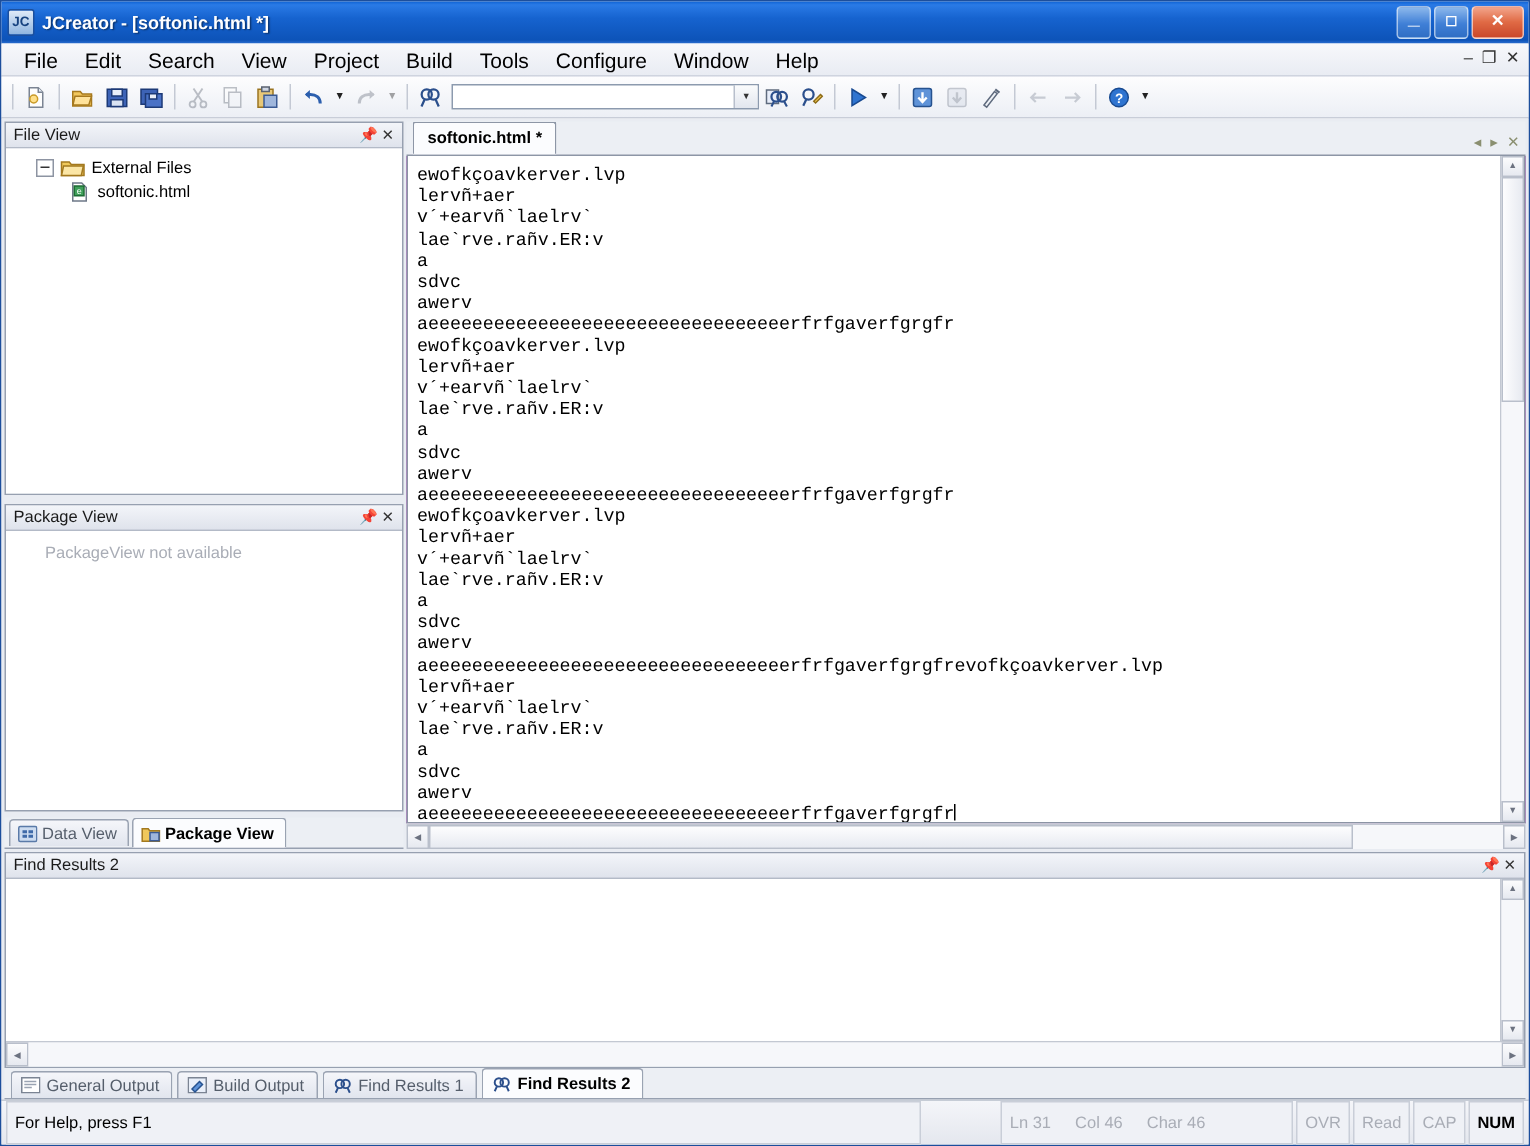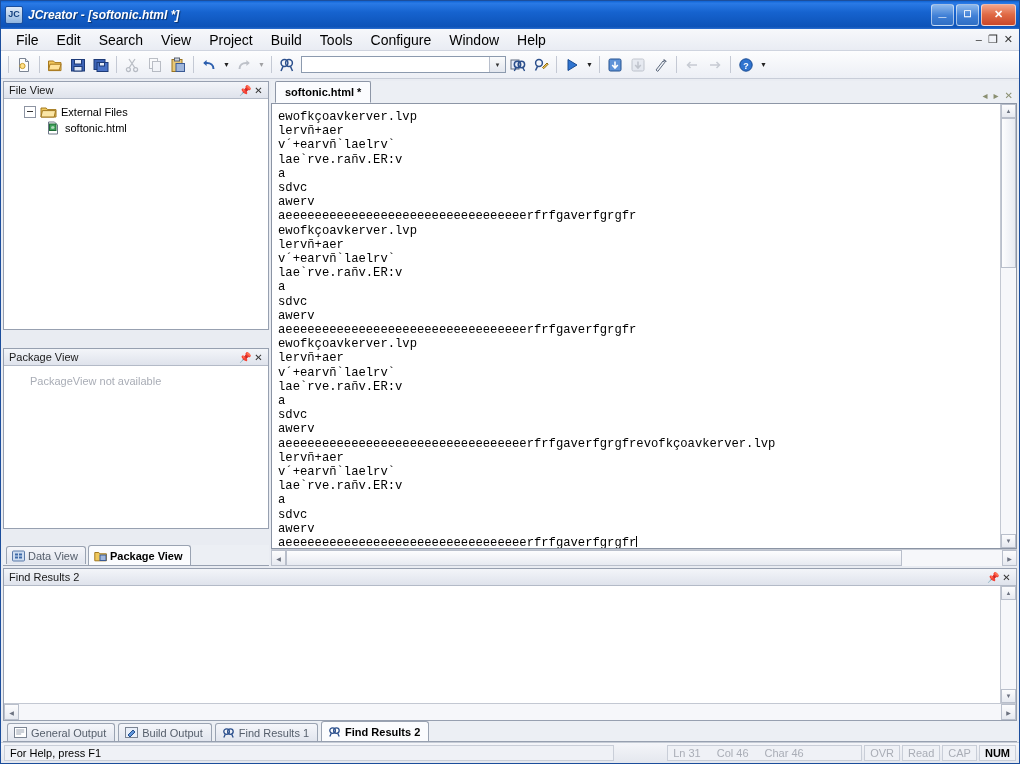--- a/index.html
+++ b/index.html
@@ -53,21 +53,20 @@
     font-family: "Liberation Sans", sans-serif;
     flex: 0 0 auto;
   }
   .title-text {
     color: #fff;
     font-size: 12px;
     font-weight: bold;
     text-shadow: 1px 1px 1px rgba(0,0,0,.45);
     white-space: nowrap;
     flex: 1 1 auto;
-    font-style: italic;
   }
   .win-btns { display: flex; gap: 2px; flex: 0 0 auto; align-items: center; }
   .win-btn {
     width: 21px; height: 20px;
     border-radius: 3px;
     border: 1px solid rgba(255,255,255,.55);
     background: linear-gradient(#8cb8ec, #3f7fd6 55%, #2f6ec4);
     position: relative;
     cursor: pointer;
   }
@@ -222,21 +221,21 @@
     min-height: 0;
     position: relative;
   }
 
   
   .leftcol {
     flex: 0 0 266px;
     display: flex;
     flex-direction: column;
     min-height: 0;
-    gap: 16px;
+    gap: 4px;
   }
   .fileview { flex: 0 0 249px; }
   .packageview { flex: 1 1 auto; margin-top: 2px; }
 
   
   .tree { padding: 5px 0 0 4px; font-size: 11px; }
   .tnode {
     display: flex; align-items: center;
     height: 16px;
     white-space: nowrap;
@@ -483,21 +482,21 @@
     flex: 0 0 21px;
     display: flex;
     align-items: center;
     background: linear-gradient(#f4f5f9, #e4e7ee);
     border-top: 1px solid #c6ccd6;
     padding: 0 3px;
     box-sizing: border-box;
     gap: 2px;
   }
   .sfield {
-    height: 16px;
+    height: 29px;
     display: flex; align-items: center;
     padding: 0 5px;
     font-size: 11px;
     border: 1px solid #c9ced8;
     background: #eff1f6;
     box-sizing: border-box;
     white-space: nowrap;
   }
   .sfield.help { flex: 0 0 610px; }
   .sfield.gap  { flex: 1 1 auto; border-color: transparent; background: transparent; }

